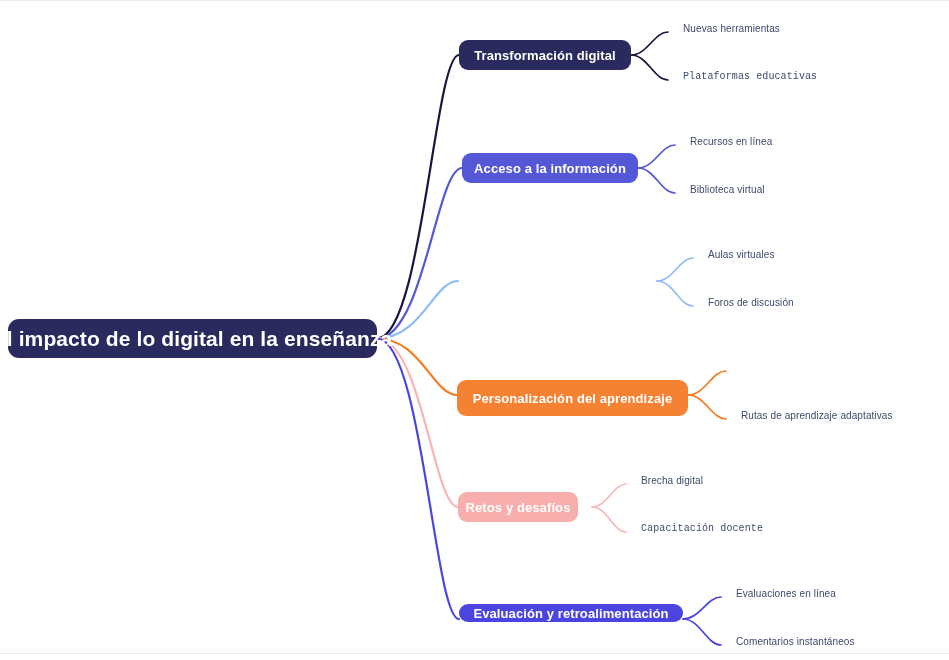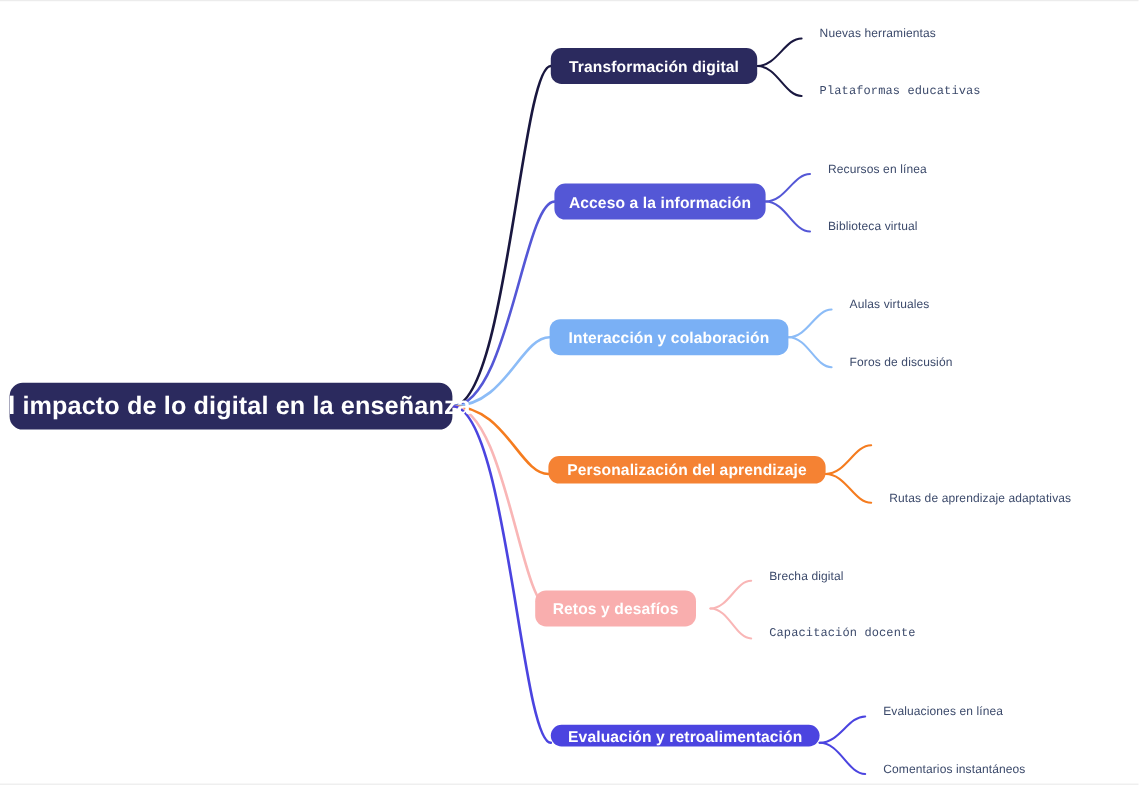--- a/index.html
+++ b/index.html
@@ -118,38 +118,35 @@
   <div class="node branch" style="left: 462px; top: 153px; width: 176px; height: 30px; background: rgb(84, 87, 214);">
     <span>Acceso a la información</span>
   </div>
   <div class="leaf" style="left: 690px; top: 136px; color: rgb(60, 74, 107);">
     <span>Recursos en línea</span>
   </div>
   <div class="leaf" style="left: 690px; top: 184px; color: rgb(60, 74, 107);">
     <span>Biblioteca virtual</span>
   </div>
 
-  <div class="node branch" style="left: 458px; top: 266px; width: 199px; height: 30px; background: rgb(122, 176, 245);">
-    <span>Interacción y colaboración</span>
-  </div>
   <div class="leaf" style="left: 708px; top: 249px; color: rgb(60, 74, 107);">
     <span>Aulas virtuales</span>
   </div>
   <div class="leaf" style="left: 708px; top: 297px; color: rgb(60, 74, 107);">
     <span>Foros de discusión</span>
   </div>
 
-  <div class="node branch" style="left: 457px; top: 380px; width: 231px; height: 23px; background: rgb(245, 130, 51);">
+  <div class="node branch" style="left: 457px; top: 380px; width: 231px; height: 36px; background: rgb(245, 130, 51);">
     <span>Personalización del aprendizaje</span>
   </div>
   <div class="leaf" style="left: 741px; top: 410px; color: rgb(60, 74, 107);">
     <span>Rutas de aprendizaje adaptativas</span>
   </div>
 
-  <div class="node branch" style="left: 446px; top: 492px; width: 134px; height: 30px; background: rgb(249, 174, 174); text-align: center;">
+  <div class="node branch" style="left: 458px; top: 492px; width: 120px; height: 30px; background: rgb(249, 174, 174); text-align: center;">
     <span>Retos y desafíos</span>
   </div>
   <div class="leaf" style="left: 641px; top: 475px; color: rgb(60, 74, 107);">
     <span>Brecha digital</span>
   </div>
   <div class="leaf" style="left: 641px; top: 523px; color: rgb(60, 74, 107); font-family: Liberation Mono, monospace;">
     <span>Capacitación docente</span>
   </div>
 
   <div class="node branch" style="left: 459px; top: 604px; width: 224px; height: 18px; background: rgb(75, 68, 224);">

